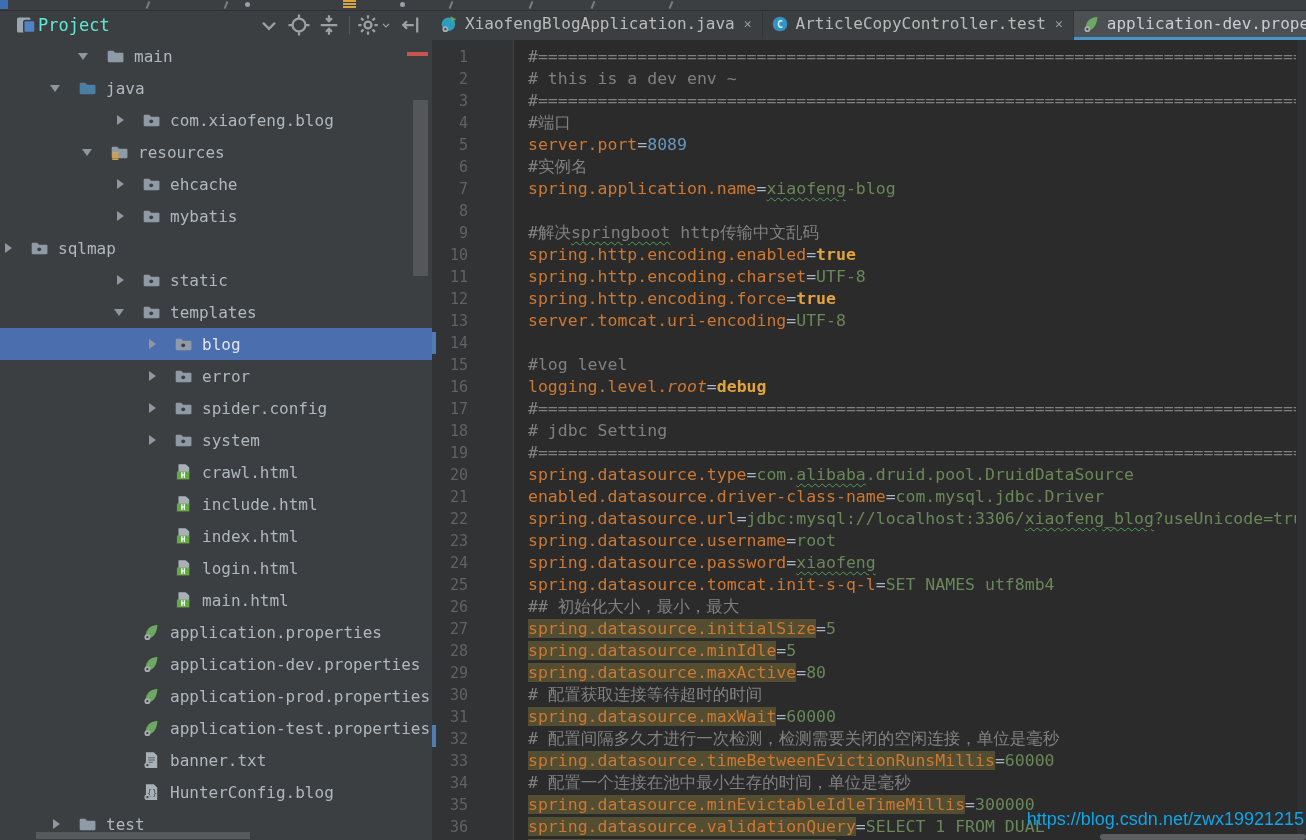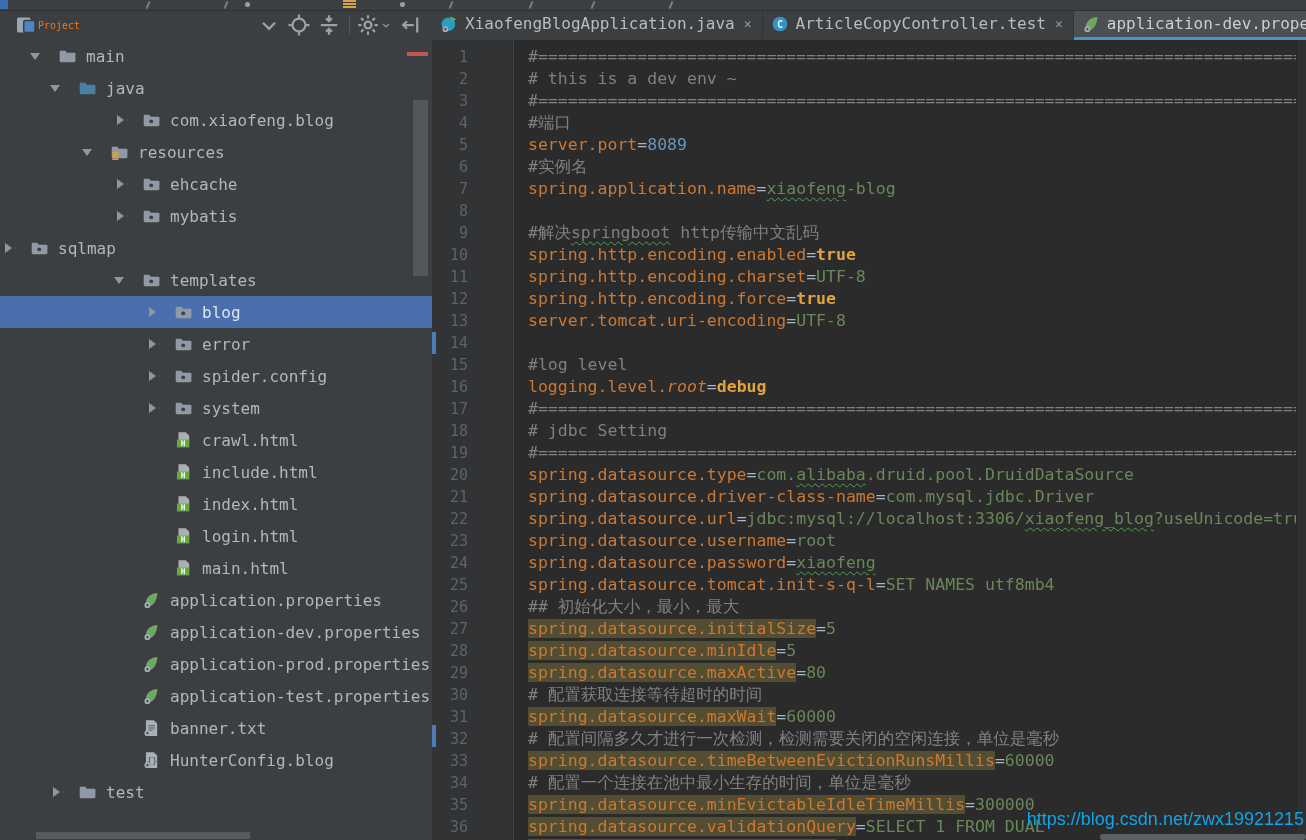--- a/index.html
+++ b/index.html
@@ -8,21 +8,21 @@
   
   #topstrip{position:absolute;left:0;top:0;width:1306px;height:10px;background:#3c3f41;
             border-bottom:1px solid #2e3133;z-index:6;}
   .tsmark{position:absolute;top:1px;width:2px;height:8px;background:#787d80;transform:rotate(22deg);}
   .tsdot{position:absolute;top:2px;width:5px;height:5px;border-radius:50%;background:#9aa0a6;}
   .tsblue{position:absolute;left:0;top:0;width:8px;height:9px;background:#3b6eb5;}
   .tsburger{position:absolute;left:343px;top:0;width:13px;height:9px;}
   .tsburger div{height:2px;margin-bottom:1px;background:#d9a343;}
   
   #leftpanel{position:absolute;left:0;top:10px;width:432px;height:830px;background:#3c3f41;overflow:hidden;}
-  .phead{height:30px;display:flex;align-items:center;padding:0 10px 0 8px;color:#f97316;font-size:10px;}
+  .phead{height:30px;display:flex;align-items:center;padding:0 10px 0 8px;color:#5eead4;font-size:17px;}
   .phead .sp{flex:1;}
   .hicon{width:24px;height:24px;display:flex;align-items:center;justify-content:center;margin-left:6px;flex:none;}
   .hdivider{width:1px;height:18px;background:#55585a;margin-left:8px;}
   #tree{position:absolute;left:0;top:30px;width:432px;height:800px;overflow:hidden;}
   .trow{height:32px;display:flex;align-items:center;color:#afb8bf;font-size:16px;white-space:pre;}
   .trow.sel{background:#4b6eaf;color:#dfe5ea;}
   .chev{width:16px;height:16px;position:relative;flex:none;margin-right:14px;}
   .chev.right::after{content:"";position:absolute;left:5px;top:3px;
      border-left:7px solid #8f979e;border-top:5px solid transparent;border-bottom:5px solid transparent;}
   .chev.down::after{content:"";position:absolute;left:2px;top:5px;
@@ -116,21 +116,21 @@
           <path d="M4 6.5l4 4 4-4"></path>
         </svg>
     </span>
     <span class="hicon">
       <svg viewBox="0 0 16 16" fill="none" stroke="#9da0a3" stroke-width="1.5">
           <path d="M12.8 3v10M10.5 8h-7M6 5.5L3.5 8 6 10.5"></path>
         </svg>
     </span>
   </div>
   <div id="tree">
-      <div class="trow" style="padding-left: 28px; align-items: center;"><span class="chev down"></span><span class="ticon"><svg viewBox="0 0 16 16">
+      <div class="trow" style="padding-left: 76px; align-items: center;"><span class="chev down"></span><span class="ticon"><svg viewBox="0 0 16 16">
             <path d="M1.5 4.3c0-.6.4-1 1-1h4l1.5 1.8h6.5c.6 0 1 .4 1 1v6.4c0 .6-.4 1-1 1h-12c-.6 0-1-.4-1-1z" fill="#8e9aa6"></path>
           </svg></span><span class="tlabel">main</span></div>
       <div class="trow" style="padding-left: 48px;"><span class="chev down"></span><span class="ticon"><svg viewBox="0 0 16 16">
             <path d="M1.5 4.3c0-.6.4-1 1-1h4l1.5 1.8h6.5c.6 0 1 .4 1 1v6.4c0 .6-.4 1-1 1h-12c-.6 0-1-.4-1-1z" fill="#4a7ea4"></path>
           </svg></span><span class="tlabel">java</span></div>
       <div class="trow" style="padding-left: 112px;"><span class="chev right"></span><span class="ticon"><svg viewBox="0 0 16 16">
             <path d="M1.5 4.3c0-.6.4-1 1-1h4l1.5 1.8h6.5c.6 0 1 .4 1 1v6.4c0 .6-.4 1-1 1h-12c-.6 0-1-.4-1-1z" fill="#8e9aa6"></path>
             <circle cx="8.2" cy="9.2" r="1.7" fill="#3c3f41"></circle>
           </svg></span><span class="tlabel">com.xiaofeng.blog</span></div>
       <div class="trow" style="padding-left: 80px;"><span class="chev down"></span><span class="ticon"><svg viewBox="0 0 16 16">
@@ -145,20 +145,24 @@
             <circle cx="8.2" cy="9.2" r="1.7" fill="#3c3f41"></circle>
           </svg></span><span class="tlabel">ehcache</span></div>
       <div class="trow" style="padding-left: 112px;"><span class="chev right"></span><span class="ticon"><svg viewBox="0 0 16 16">
             <path d="M1.5 4.3c0-.6.4-1 1-1h4l1.5 1.8h6.5c.6 0 1 .4 1 1v6.4c0 .6-.4 1-1 1h-12c-.6 0-1-.4-1-1z" fill="#8e9aa6"></path>
             <circle cx="8.2" cy="9.2" r="1.7" fill="#3c3f41"></circle>
           </svg></span><span class="tlabel">mybatis</span></div>
       <div class="trow" style=""><span class="chev right"></span><span class="ticon"><svg viewBox="0 0 16 16">
             <path d="M1.5 4.3c0-.6.4-1 1-1h4l1.5 1.8h6.5c.6 0 1 .4 1 1v6.4c0 .6-.4 1-1 1h-12c-.6 0-1-.4-1-1z" fill="#8e9aa6"></path>
             <circle cx="8.2" cy="9.2" r="1.7" fill="#3c3f41"></circle>
           </svg></span><span class="tlabel">sqlmap</span></div>
+      <div class="trow" style="padding-left: 112px;"><span class="chev right"></span><span class="ticon"><svg viewBox="0 0 16 16">
+            <path d="M1.5 4.3c0-.6.4-1 1-1h4l1.5 1.8h6.5c.6 0 1 .4 1 1v6.4c0 .6-.4 1-1 1h-12c-.6 0-1-.4-1-1z" fill="#8e9aa6"></path>
+            <circle cx="8.2" cy="9.2" r="1.7" fill="#3c3f41"></circle>
+          </svg></span><span class="tlabel">static</span></div>
       <div class="trow" style="padding-left: 112px;"><span class="chev down"></span><span class="ticon"><svg viewBox="0 0 16 16">
             <path d="M1.5 4.3c0-.6.4-1 1-1h4l1.5 1.8h6.5c.6 0 1 .4 1 1v6.4c0 .6-.4 1-1 1h-12c-.6 0-1-.4-1-1z" fill="#8e9aa6"></path>
             <circle cx="8.2" cy="9.2" r="1.7" fill="#3c3f41"></circle>
           </svg></span><span class="tlabel">templates</span></div>
       <div class="trow sel" style="padding-left: 144px;"><span class="chev right"></span><span class="ticon"><svg viewBox="0 0 16 16">
             <path d="M1.5 4.3c0-.6.4-1 1-1h4l1.5 1.8h6.5c.6 0 1 .4 1 1v6.4c0 .6-.4 1-1 1h-12c-.6 0-1-.4-1-1z" fill="#8e9aa6"></path>
             <circle cx="8.2" cy="9.2" r="1.7" fill="#3c3f41"></circle>
           </svg></span><span class="tlabel">blog</span></div>
       <div class="trow" style="padding-left: 144px;"><span class="chev right"></span><span class="ticon"><svg viewBox="0 0 16 16">
             <path d="M1.5 4.3c0-.6.4-1 1-1h4l1.5 1.8h6.5c.6 0 1 .4 1 1v6.4c0 .6-.4 1-1 1h-12c-.6 0-1-.4-1-1z" fill="#8e9aa6"></path>
@@ -275,21 +279,21 @@
         <div class="cline" style="top: 226px;"><span class="lnum">11</span><span class="ctext"><span class="key">spring.http.encoding.charset</span><span class="eq">=</span><span class="val">UTF-8</span></span></div>
         <div class="cline" style="top: 248px;"><span class="lnum">12</span><span class="ctext"><span class="key">spring.http.encoding.force</span><span class="eq">=</span><span class="kw">true</span></span></div>
         <div class="cline" style="top: 270px;"><span class="lnum">13</span><span class="ctext"><span class="key">server.tomcat.uri-encoding</span><span class="eq">=</span><span class="val">UTF-8</span></span></div>
         <div class="cline" style="top: 292px;"><span class="lnum">14</span><span class="ctext"></span></div>
         <div class="cline" style="top: 314px;"><span class="lnum">15</span><span class="ctext"><span class="cm">#log level</span></span></div>
         <div class="cline" style="top: 336px;"><span class="lnum">16</span><span class="ctext"><span class="key">logging.level.</span><span class="key it">root</span><span class="eq">=</span><span class="kw">debug</span></span></div>
         <div class="cline" style="top: 358px;"><span class="lnum">17</span><span class="ctext"><span class="cm">#====================================================================================================</span></span></div>
         <div class="cline" style="top: 380px;"><span class="lnum">18</span><span class="ctext"><span class="cm"># jdbc Setting</span></span></div>
         <div class="cline" style="top: 402px;"><span class="lnum">19</span><span class="ctext"><span class="cm">#====================================================================================================</span></span></div>
         <div class="cline" style="top: 424px;"><span class="lnum">20</span><span class="ctext"><span class="key">spring.datasource.type</span><span class="eq">=</span><span class="val">com.</span><span class="val wavy">alibaba</span><span class="val">.druid.pool.DruidDataSource</span></span></div>
-        <div class="cline" style="top: 446px;"><span class="lnum">21</span><span class="ctext"><span class="key">spring.datasource.driver-class-name</span><span class="eq">=</span><span class="val">com.mysql.jdbc.Driver</span></span></div>
+        <div class="cline" style="top: 446px;"><span class="lnum">21</span><span class="ctext"><span class="key">enabled.datasource.driver-class-name</span><span class="eq">=</span><span class="val">com.mysql.jdbc.Driver</span></span></div>
         <div class="cline" style="top: 468px;"><span class="lnum">22</span><span class="ctext"><span class="key">spring.datasource.url</span><span class="eq">=</span><span class="val">jdbc:mysql://localhost:3306/</span><span class="val wavy">xiaofeng_blog</span><span class="val">?useUnicode=true</span></span></div>
         <div class="cline" style="top: 490px;"><span class="lnum">23</span><span class="ctext"><span class="key">spring.datasource.username</span><span class="eq">=</span><span class="val">root</span></span></div>
         <div class="cline" style="top: 512px;"><span class="lnum">24</span><span class="ctext"><span class="key">spring.datasource.password</span><span class="eq">=</span><span class="val wavy">xiaofeng</span></span></div>
         <div class="cline" style="top: 534px;"><span class="lnum">25</span><span class="ctext"><span class="key">spring.datasource.tomcat.init-s-q-l</span><span class="eq">=</span><span class="val">SET NAMES utf8mb4</span></span></div>
         <div class="cline" style="top: 556px;"><span class="lnum">26</span><span class="ctext"><span class="cm">## 初始化大小，最小，最大</span></span></div>
         <div class="cline" style="top: 578px;"><span class="lnum">27</span><span class="ctext"><span class="key hl">spring.datasource.initialSize</span><span class="eq">=</span><span class="val">5</span></span></div>
         <div class="cline" style="top: 600px;"><span class="lnum">28</span><span class="ctext"><span class="key hl">spring.datasource.minIdle</span><span class="eq">=</span><span class="val">5</span></span></div>
         <div class="cline" style="top: 622px;"><span class="lnum">29</span><span class="ctext"><span class="key hl">spring.datasource.maxActive</span><span class="eq">=</span><span class="val">80</span></span></div>
         <div class="cline" style="top: 644px;"><span class="lnum">30</span><span class="ctext"><span class="cm"># 配置获取连接等待超时的时间</span></span></div>
         <div class="cline" style="top: 666px;"><span class="lnum">31</span><span class="ctext"><span class="key hl">spring.datasource.maxWait</span><span class="eq">=</span><span class="val">60000</span></span></div>

